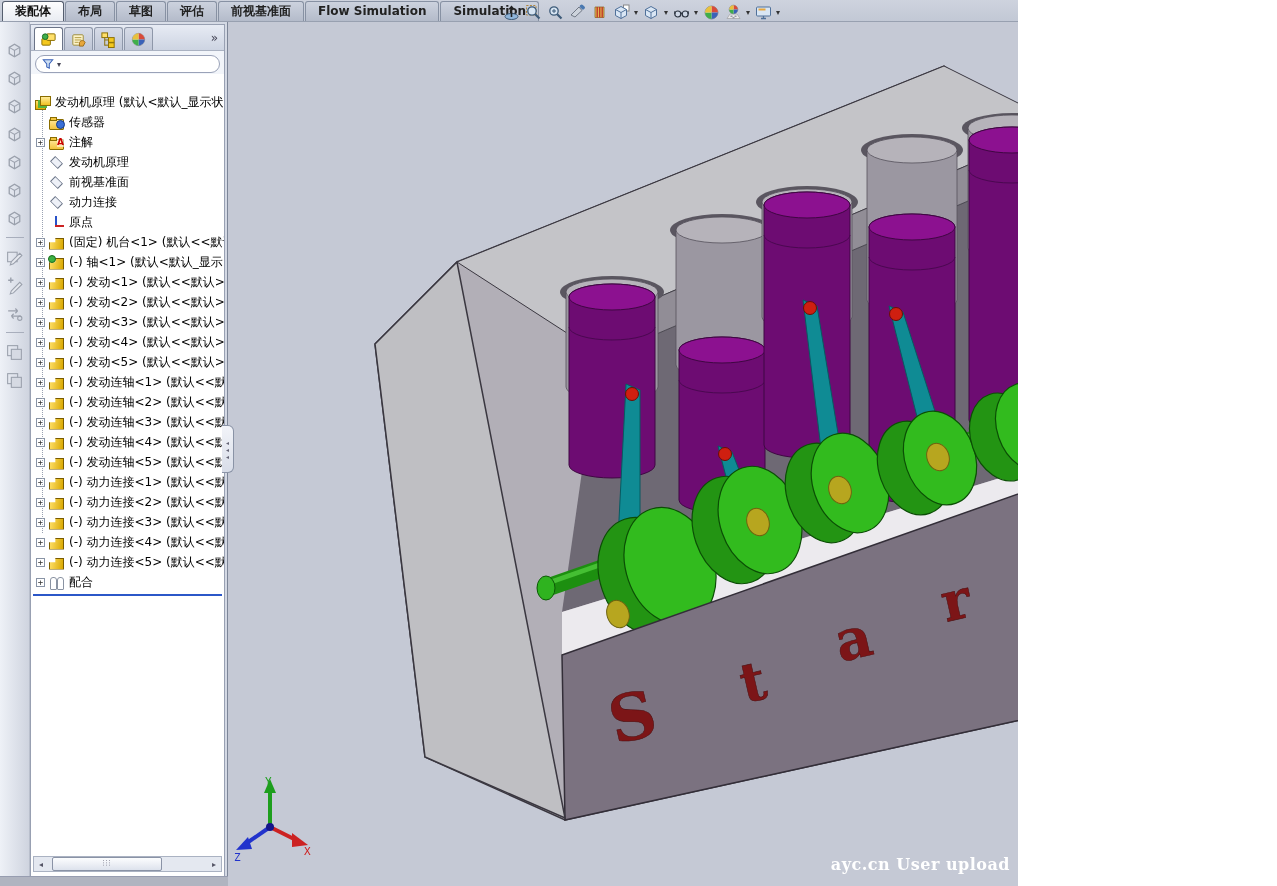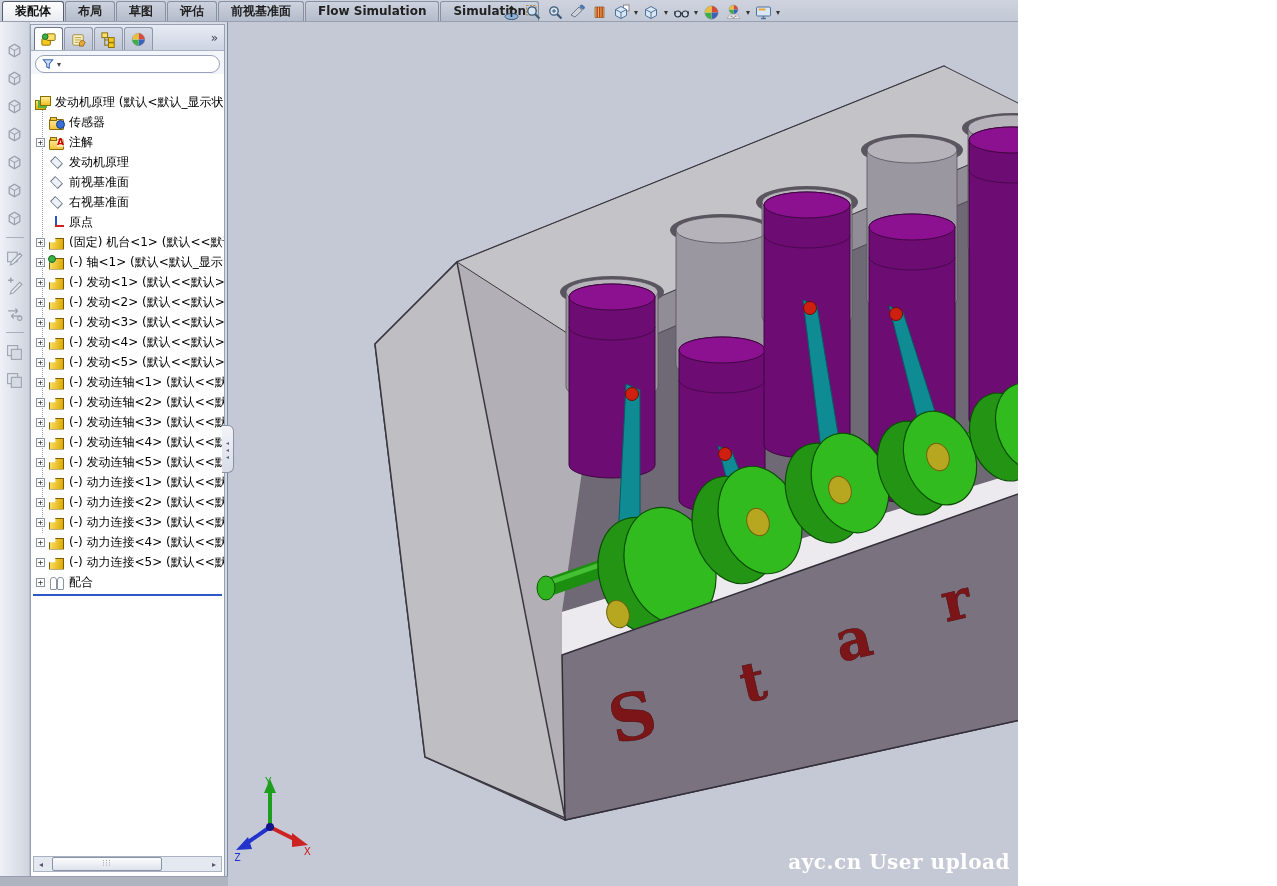--- a/index.html
+++ b/index.html
@@ -93,21 +93,21 @@
   .collapse-handle{position:absolute;left:222px;top:425px;width:11px;height:46px;z-index:40;
                    background:linear-gradient(#f2f4f9,#d8dde8);border:1px solid #8a93a6;border-left:none;
                    border-radius:0 6px 6px 0;display:flex;flex-direction:column;align-items:center;justify-content:center;gap:2px;}
   .collapse-handle i{font-style:normal;font-size:6px;color:#667;line-height:5px;}
 
   
   .viewport{position:absolute;left:228px;top:22px;right:0;bottom:0;background:var(--c-vbg);overflow:hidden;}
   .engine-svg{position:absolute;left:0;top:0;width:1049px;height:864px;}
   .triad-svg{position:absolute;left:6px;bottom:25px;width:80px;height:88px;}
   .watermark{position:absolute;right:8px;bottom:12px;color:#fff;font-family:"DejaVu Serif","Liberation Serif",serif;
-             font-weight:bold;font-size:20px;letter-spacing:.5px;}
+             font-weight:bold;font-size:16px;letter-spacing:.5px;}
 
   :root{
     --c-vbg:#c5c9d5; --c-top:#c4c4c8; --c-side:#bfbfc3; --c-front:#7b7280; --c-int:#6e6974;
     --c-piston:#6d0c72; --c-piston-top:#8c1190; --c-rod:#0f8b94; --c-crank:#2ba51c;
     --c-pin:#cf1f10; --c-journal:#b7a61f; --c-engrave:#7c1517;
   }
 </style>
 </head>
 <body>
 
@@ -368,21 +368,21 @@
           <div class="trow">
             <span class="indent1"></span>
             <span class="plusspace"></span>
             <span class="t-ic ic-plane"></span>
             <span class="tlabel">前视基准面</span>
           </div>
           <div class="trow">
             <span class="indent1"></span>
             <span class="plusspace"></span>
             <span class="t-ic ic-plane"></span>
-            <span class="tlabel">右视基准面</span>
+            <span class="tlabel">动力连接</span>
           </div>
           <div class="trow">
             <span class="indent1"></span>
             <span class="plusspace"></span>
             <span class="t-ic ic-origin"></span>
             <span class="tlabel">原点</span>
           </div>
           <div class="trow">
             <span class="indent1"></span>
             <span class="plusbox">+</span>

